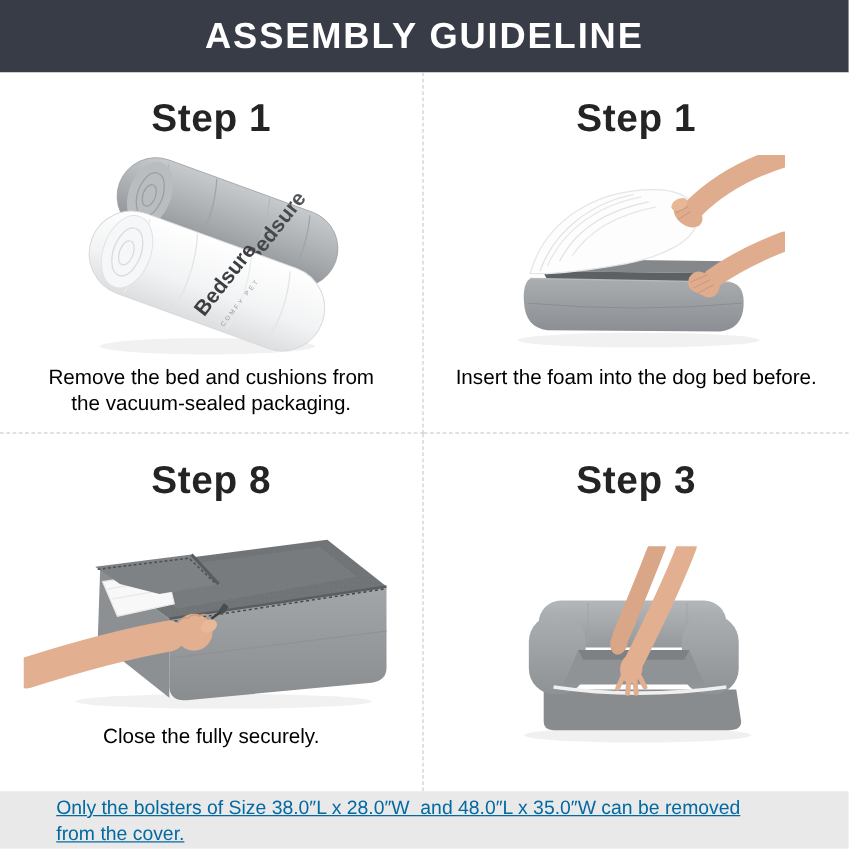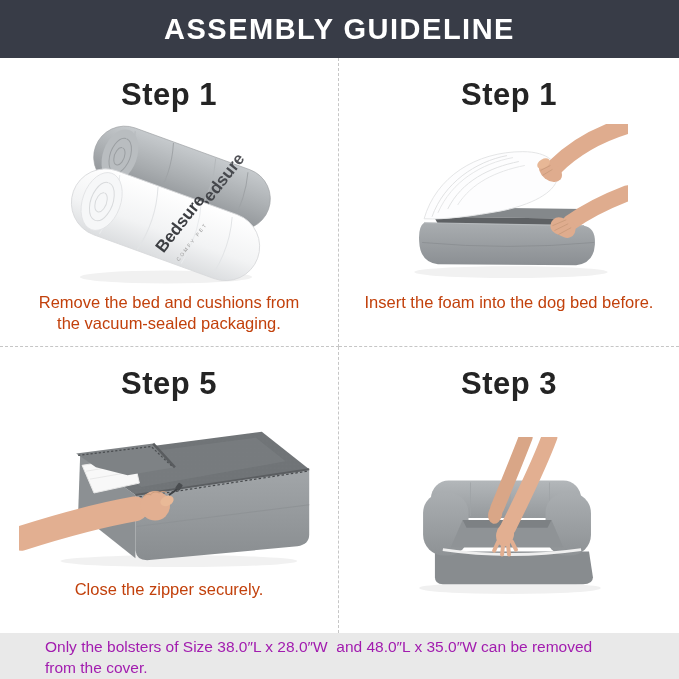--- a/index.html
+++ b/index.html
@@ -30,29 +30,29 @@
   .step-title{
     margin-top:20px;font-size:31px;line-height:34px;font-weight:700;
     color:#242424;letter-spacing:0.5px;
   }
   .figure{
     flex:1 1 auto;display:flex;align-items:center;justify-content:center;width:100%;
     min-height:0;
   }
   .caption{
     flex:0 0 48px;height:48px;margin-bottom:6px;padding:0 12px;
-    font-size:16.5px;line-height:21px;color:#c2410c;text-align:center;
+    font-size:16.5px;line-height:21px;color:#000000;text-align:center;
     white-space:pre-line;
   }
   .footer{
     flex:0 0 46px;height:46px;background:#e9e9e9;box-sizing:border-box;
     padding:3px 30px 0 45px;
   }
   .footer .note{
-    font-size:15.5px;line-height:21px;color:#a21caf;white-space:pre-wrap;margin:0;
+    font-size:15.5px;line-height:21px;color:#0369a1;white-space:pre-wrap;margin:0;text-decoration:underline;
   }
   svg{display:block;}
   svg text{font-family:"Liberation Sans","DejaVu Sans",sans-serif;}
 </style>
 </head>
 <body>
 
 <div class="page">
 
   <div class="header">
@@ -144,21 +144,21 @@
           <g transform="rotate(24 174 104)">
             <rect x="162" y="96" width="26" height="17" rx="8" fill="#dfac8e"></rect>
           </g>
           <path d="M166,108 l14,-7 M164,103 l14,-6 M170,112 l13,-7" stroke="#c79879" stroke-width="0.8" fill="none"></path>
         </svg>
       </div>
       <div class="caption">Insert the foam into the dog bed before.</div>
     </div>
 
     <div class="cell br">
-      <div class="step-title">Step 5</div>
+      <div class="step-title">Step 8</div>
       <div class="figure">
         <svg width="300" height="156" viewBox="0 0 300 158">
           <defs>
             <linearGradient id="gf3" x1="0" y1="0" x2="0" y2="1">
               <stop offset="0" stop-color="#a2a6a9"></stop>
                 <stop offset="1" stop-color="#898d90"></stop>
             </linearGradient>
             <pattern id="dots3" width="4" height="4" patternUnits="userSpaceOnUse">
               <circle cx="1" cy="1" r="0.6" fill="#7c8083"></circle>
             </pattern>
@@ -183,21 +183,21 @@
           <path d="M58,44 L132,35 L153,55" stroke="#4a4d50" stroke-width="1.2" stroke-dasharray="2.2,2" fill="none"></path>
 
           <path d="M0,128 C44,114 82,104 116,98" stroke="#e2af91" stroke-width="25" fill="none" stroke-linecap="round"></path>
           <circle cx="136" cy="95" r="15" fill="#e2af91"></circle>
           <path d="M124,86 a6,6 0 0,1 8,-2 M132,83 a6,6 0 0,1 8,-1 M140,82 a6,6 0 0,1 8,0" stroke="#c99b7c" stroke-width="1" fill="none"></path>
           <ellipse cx="148" cy="90" rx="7" ry="5" transform="rotate(-25 148 90)" fill="#e9b997"></ellipse>
           <path d="M150,84 L160,77" stroke="#3e4144" stroke-width="2" fill="none"></path>
           <rect x="158" y="72" width="5" height="7" rx="1" transform="rotate(35 160 75)" fill="#4a4d50"></rect>
         </svg>
       </div>
-      <div class="caption">Close the zipper securely.</div>
+      <div class="caption">Close the fully securely.</div>
     </div>
 
     <div class="cell">
       <div class="step-title">Step 3</div>
       <div class="figure">
         <svg width="222" height="160" viewBox="0 0 222 162">
           <defs>
             <linearGradient id="gb4" x1="0" y1="0" x2="0" y2="1">
               <stop offset="0" stop-color="#b3b7ba"></stop>
                 <stop offset="1" stop-color="#95999c"></stop>

